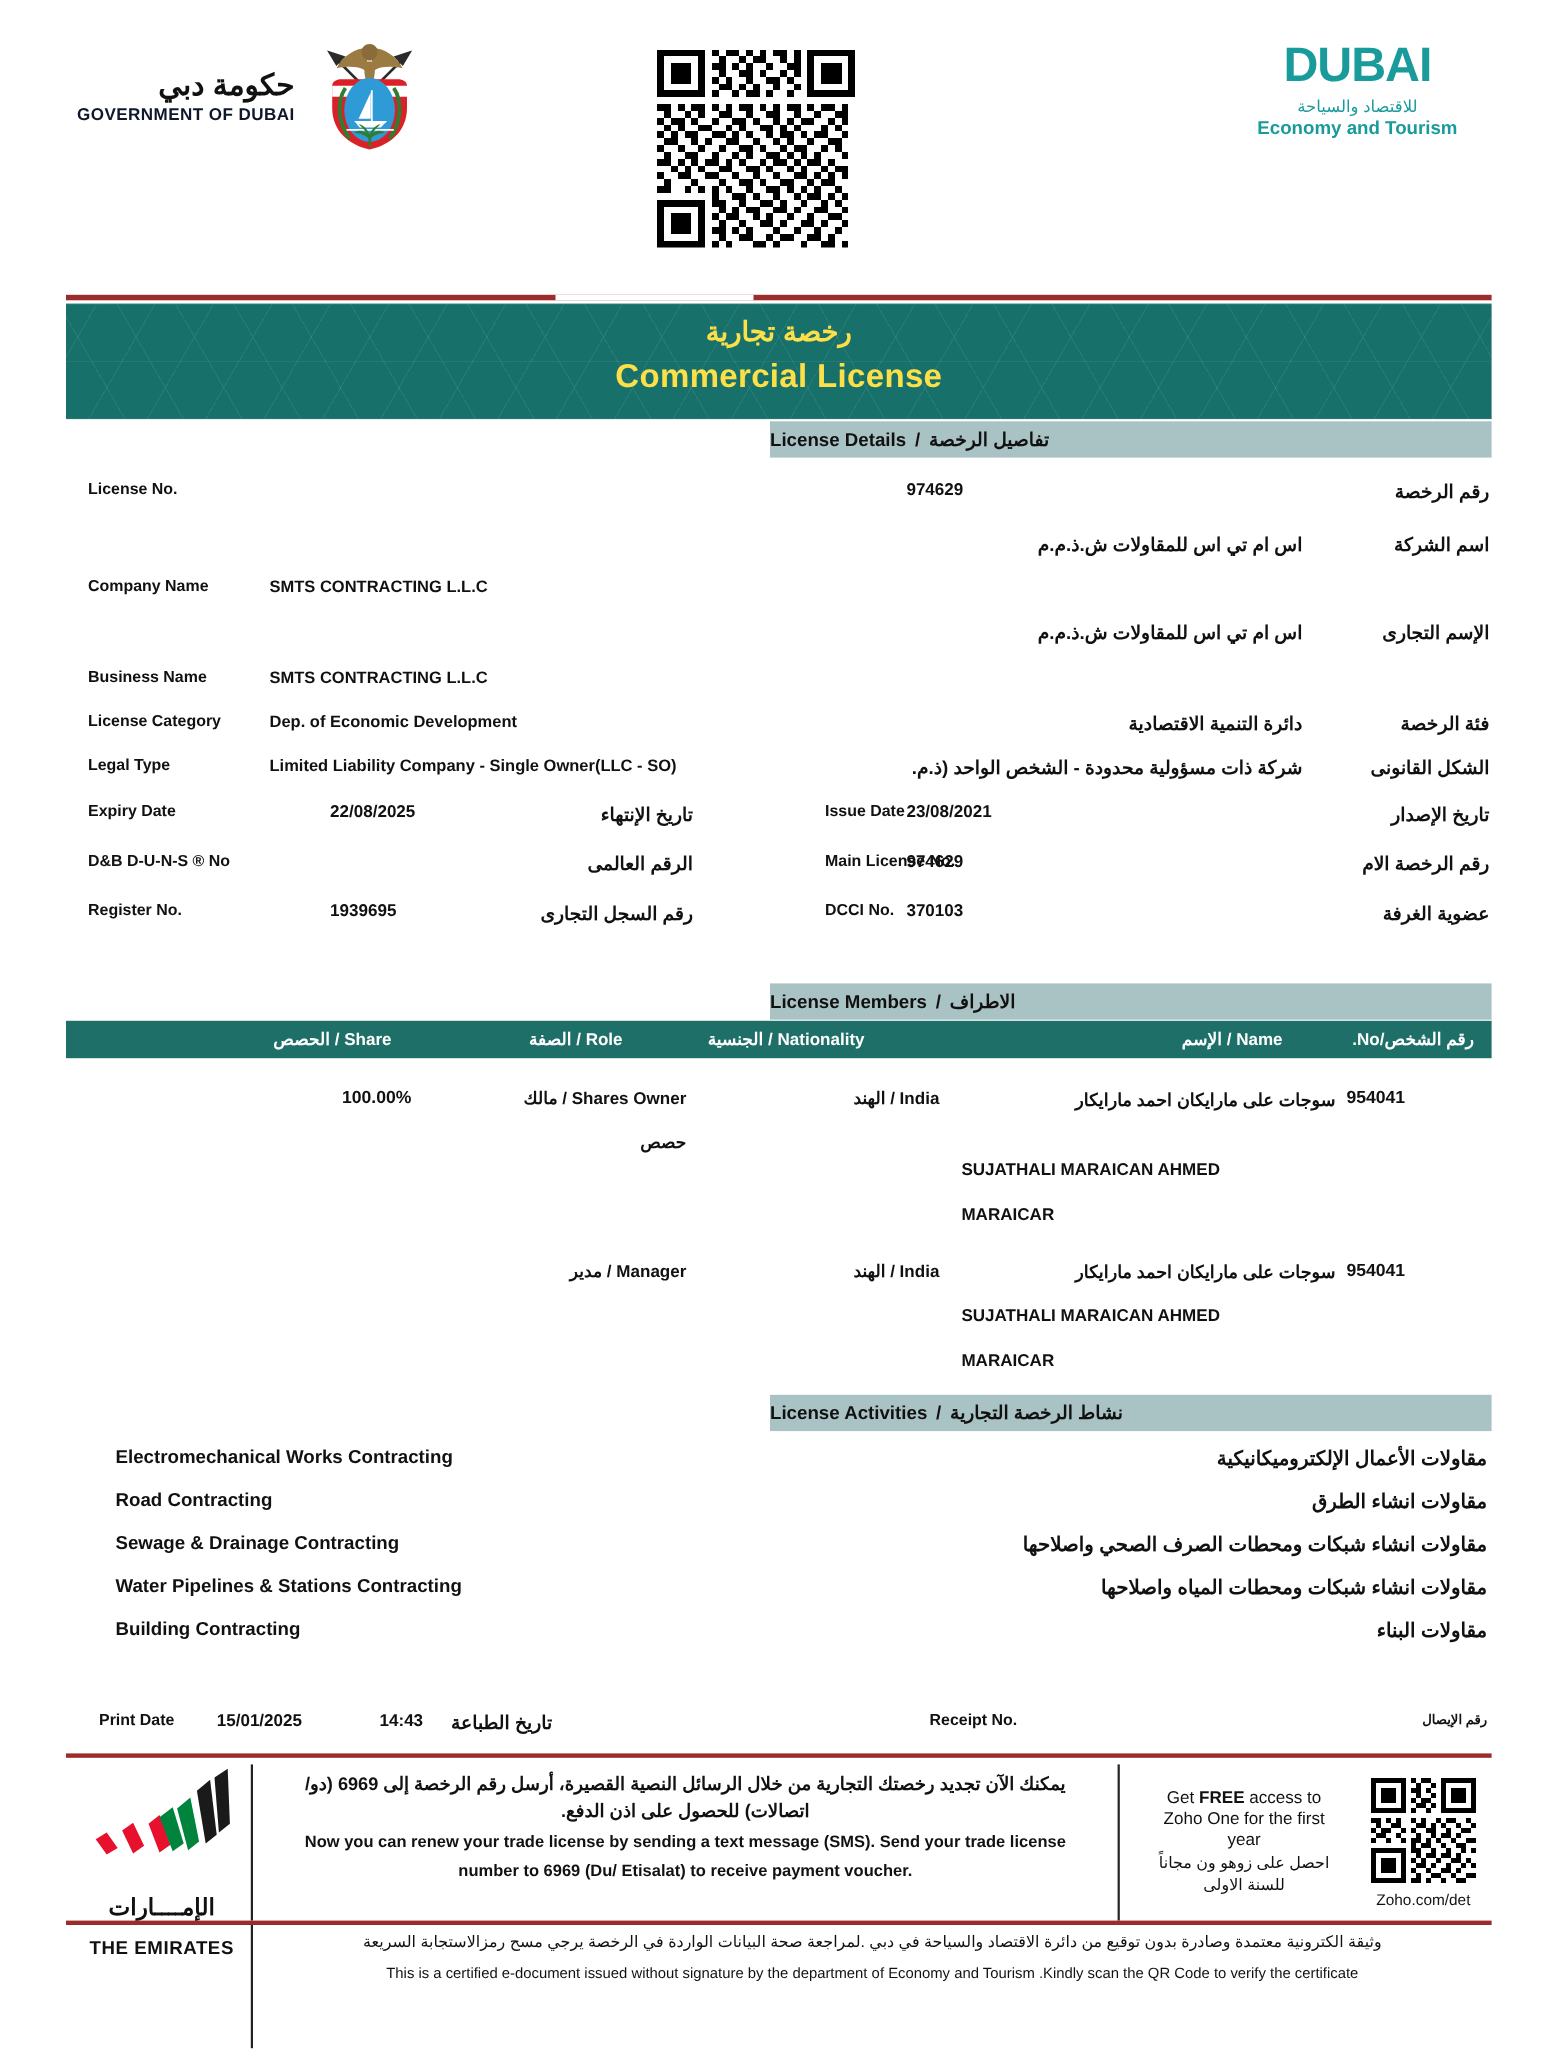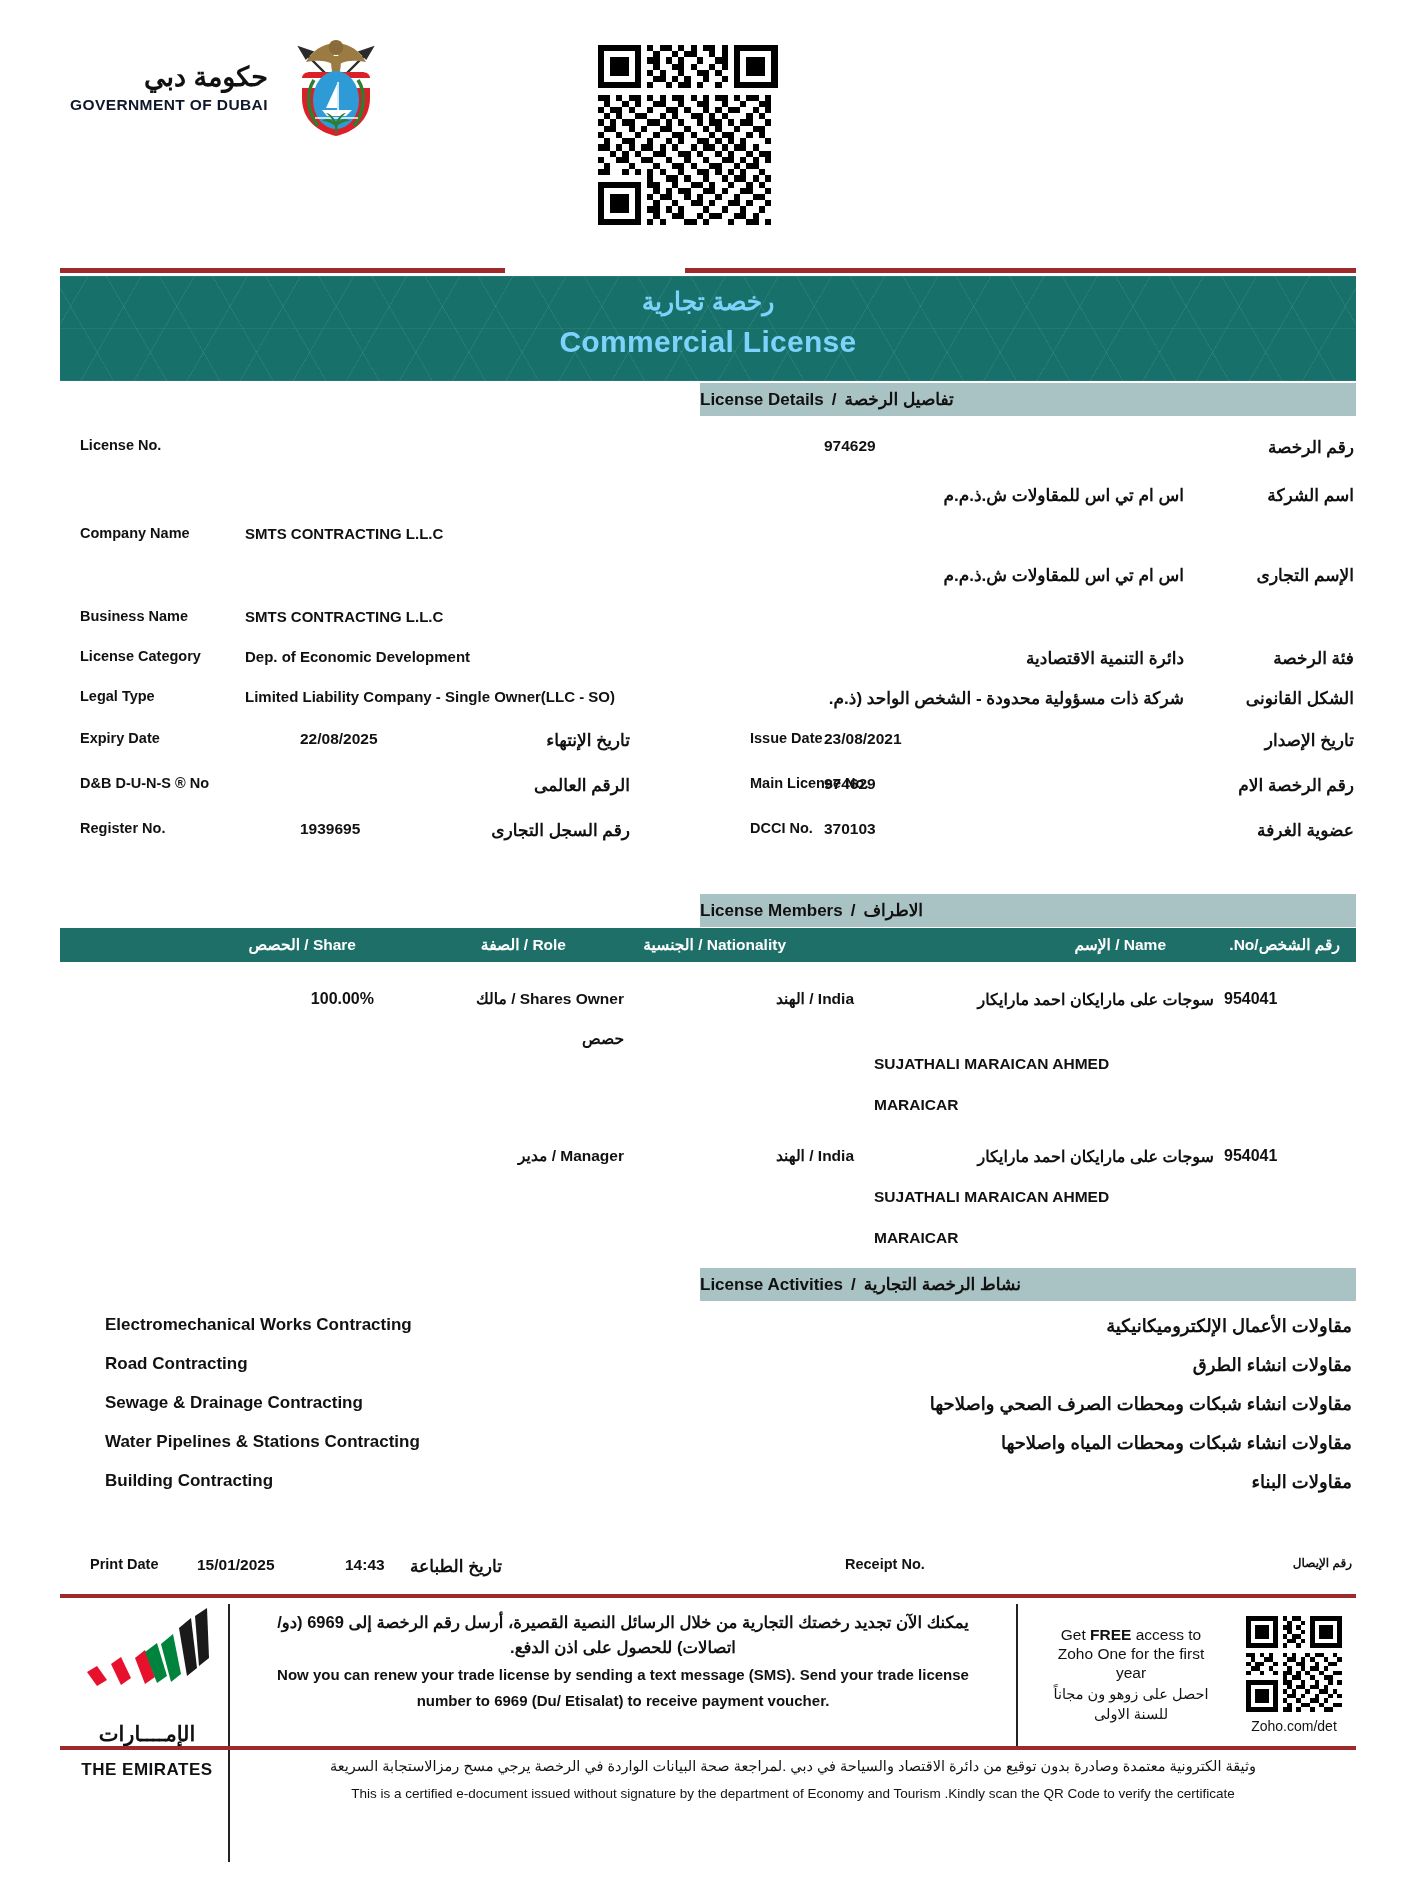--- a/index.html
+++ b/index.html
@@ -40,21 +40,21 @@
     background:#18706b;
     overflow:hidden;
   }
   .banner .pattern {
     position:absolute; inset:0;
     background-image:
       repeating-linear-gradient(60deg, rgba(255,255,255,.07) 0 1px, transparent 1px 46px),
       repeating-linear-gradient(-60deg, rgba(255,255,255,.07) 0 1px, transparent 1px 46px),
       repeating-linear-gradient(0deg, rgba(255,255,255,.055) 0 1px, transparent 1px 52px);
   }
-  .banner .txt { position:relative; text-align:center; color:#7dd3fc; }
+  .banner .txt { position:relative; text-align:center; color:#fde047; }
   .banner-ar { font-size:25px; font-weight:bold; margin-top:11px; direction:rtl; }
   .banner-en { font-size:30px; font-weight:bold; margin-top:9px; letter-spacing:.3px; }
 
   
   .sec-bar {
     position:absolute; left:700px; width:656px; height:33px;
     background:#a9c2c4;
     display:flex; align-items:center; justify-content:flex-end;
     padding-right:16px;
     font-size:17px; font-weight:bold; color:#111;
@@ -421,20 +421,25 @@
             <rect x="10" y="28" width="1" height="1"></rect>
             <rect x="14" y="28" width="2" height="1"></rect>
           <rect x="17" y="28" width="1" height="1"></rect>
             <rect x="21" y="28" width="1" height="1"></rect>
             <rect x="24" y="28" width="2" height="1"></rect>
           <rect x="27" y="28" width="1" height="1"></rect>
         </g>
       </svg>
     </div>
 
+    <div class="det-logo">
+      <div class="det-word">DUBAI</div>
+      <div class="det-ar">للاقتصاد والسياحة</div>
+      <div class="det-en">Economy and Tourism</div>
+    </div>
   </div>
 
   <div class="redline">
       <div class="gap"></div>
     </div>
   <div class="banner">
     <div class="pattern"></div>
     <div class="txt">
       <div class="banner-ar">رخصة تجارية</div>
       <div class="banner-en">Commercial License</div>

